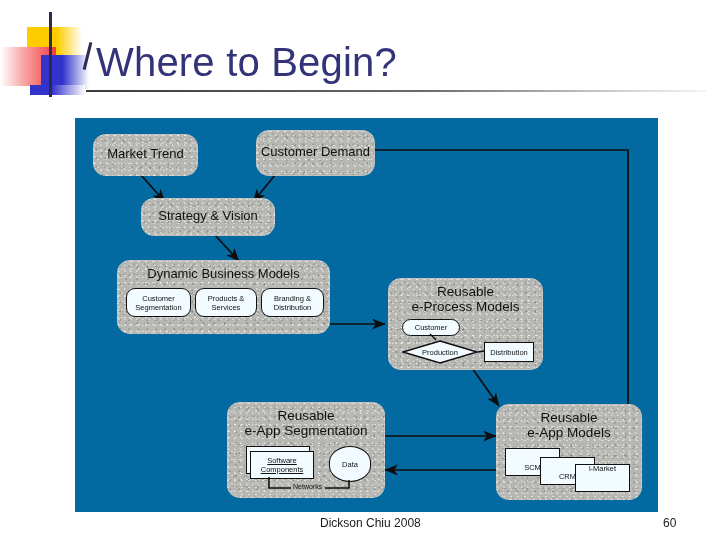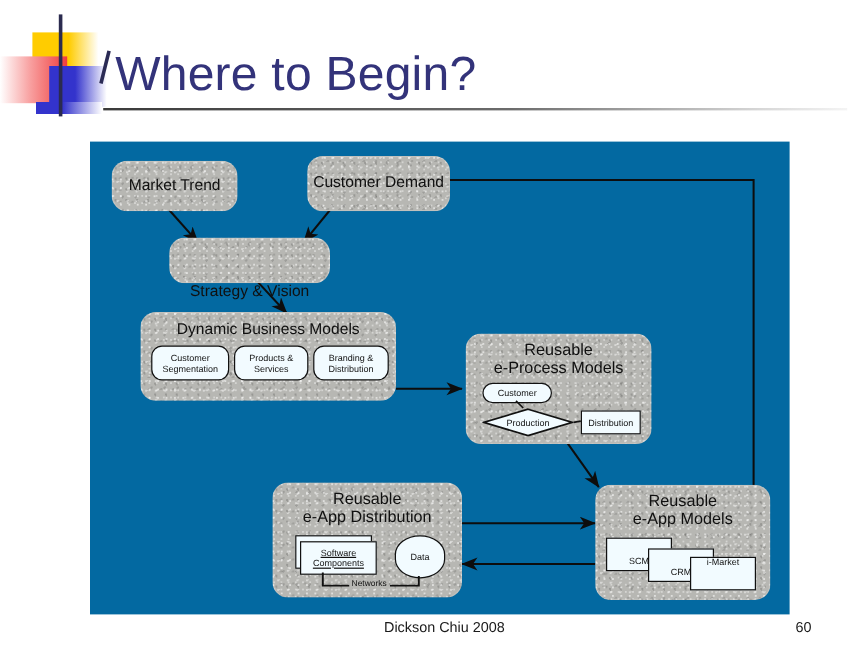--- a/index.html
+++ b/index.html
@@ -107,21 +107,21 @@
 
   <div class="gbox" style="left:18px;top:16px;width:105px;height:42px;">
     <div class="hd" style="padding-top:12px;">Market Trend</div>
   </div>
 
   <div class="gbox" style="left:141px;top:12px;width:119px;height:46px;margin-left:40px;">
     <div class="hd" style="padding-top:14px;">Customer Demand</div>
   </div>
 
   <div class="gbox" style="left:66px;top:80px;width:134px;height:38px;">
-    <div class="hd" style="padding-top:10px;margin-top:27px;">Strategy &amp; Vision</div>
+    <div class="hd" style="padding-top:10px;">Strategy &amp; Vision</div>
   </div>
 
   <div class="gbox" style="left:42px;top:142px;width:213px;height:74px;">
     <div class="hd">Dynamic Business Models</div>
     <div class="wbox wround" style="left:9px;top:28px;width:63px;height:27px;">Customer Segmentation</div>
     <div class="wbox wround" style="left:78px;top:28px;width:60px;height:27px;">Products &amp; Services</div>
     <div class="wbox wround" style="left:144px;top:28px;width:61px;height:27px;">Branding &amp; Distribution</div>
   </div>
 
   <div class="gbox" style="left:313px;top:160px;width:155px;height:92px;">
@@ -135,21 +135,21 @@
                 align-items:center;justify-content:center;font-size:7.5px;color:#111;pointer-events:none;">Production</div>
     <div class="wbox wsharp" style="left:96px;top:64px;width:48px;height:18px;">Distribution</div>
     <svg style="position:absolute;left:0;top:0;width:155px;height:92px;">
       <line x1="42" y1="56" x2="48" y2="62" stroke="#111" stroke-width="1.4"></line>
       <line x1="90" y1="74" x2="96" y2="73" stroke="#111" stroke-width="1.4"></line>
     </svg>
   </div>
 
   <div class="gbox" style="left:152px;top:284px;width:158px;height:96px;">
     <div class="hd two">Reusable</div>
-    <div class="hd two" style="padding-top:0;">e-App Distribution</div>
+    <div class="hd two" style="padding-top:0;">e-App Segmentation</div>
     <div class="wbox wsharp" style="left:19px;top:44px;width:62px;height:26px;"></div>
     <div class="wbox wsharp" style="left:23px;top:49px;width:62px;height:26px;text-decoration:underline;">Software Components</div>
     <div class="cyl" style="left:102px;top:44px;width:40px;height:34px;">Data</div>
     <svg style="position:absolute;left:0;top:0;width:158px;height:96px;">
       <path d="M42,75 L42,86 L66,86 M98,86 L122,86 L122,78" stroke="#111" stroke-width="1.6" fill="none"></path>
     </svg>
     <div class="lbl-net" style="left:64px;top:81px;">Networks</div>
   </div>
 
   <div class="gbox" style="left:421px;top:286px;width:146px;height:96px;">

